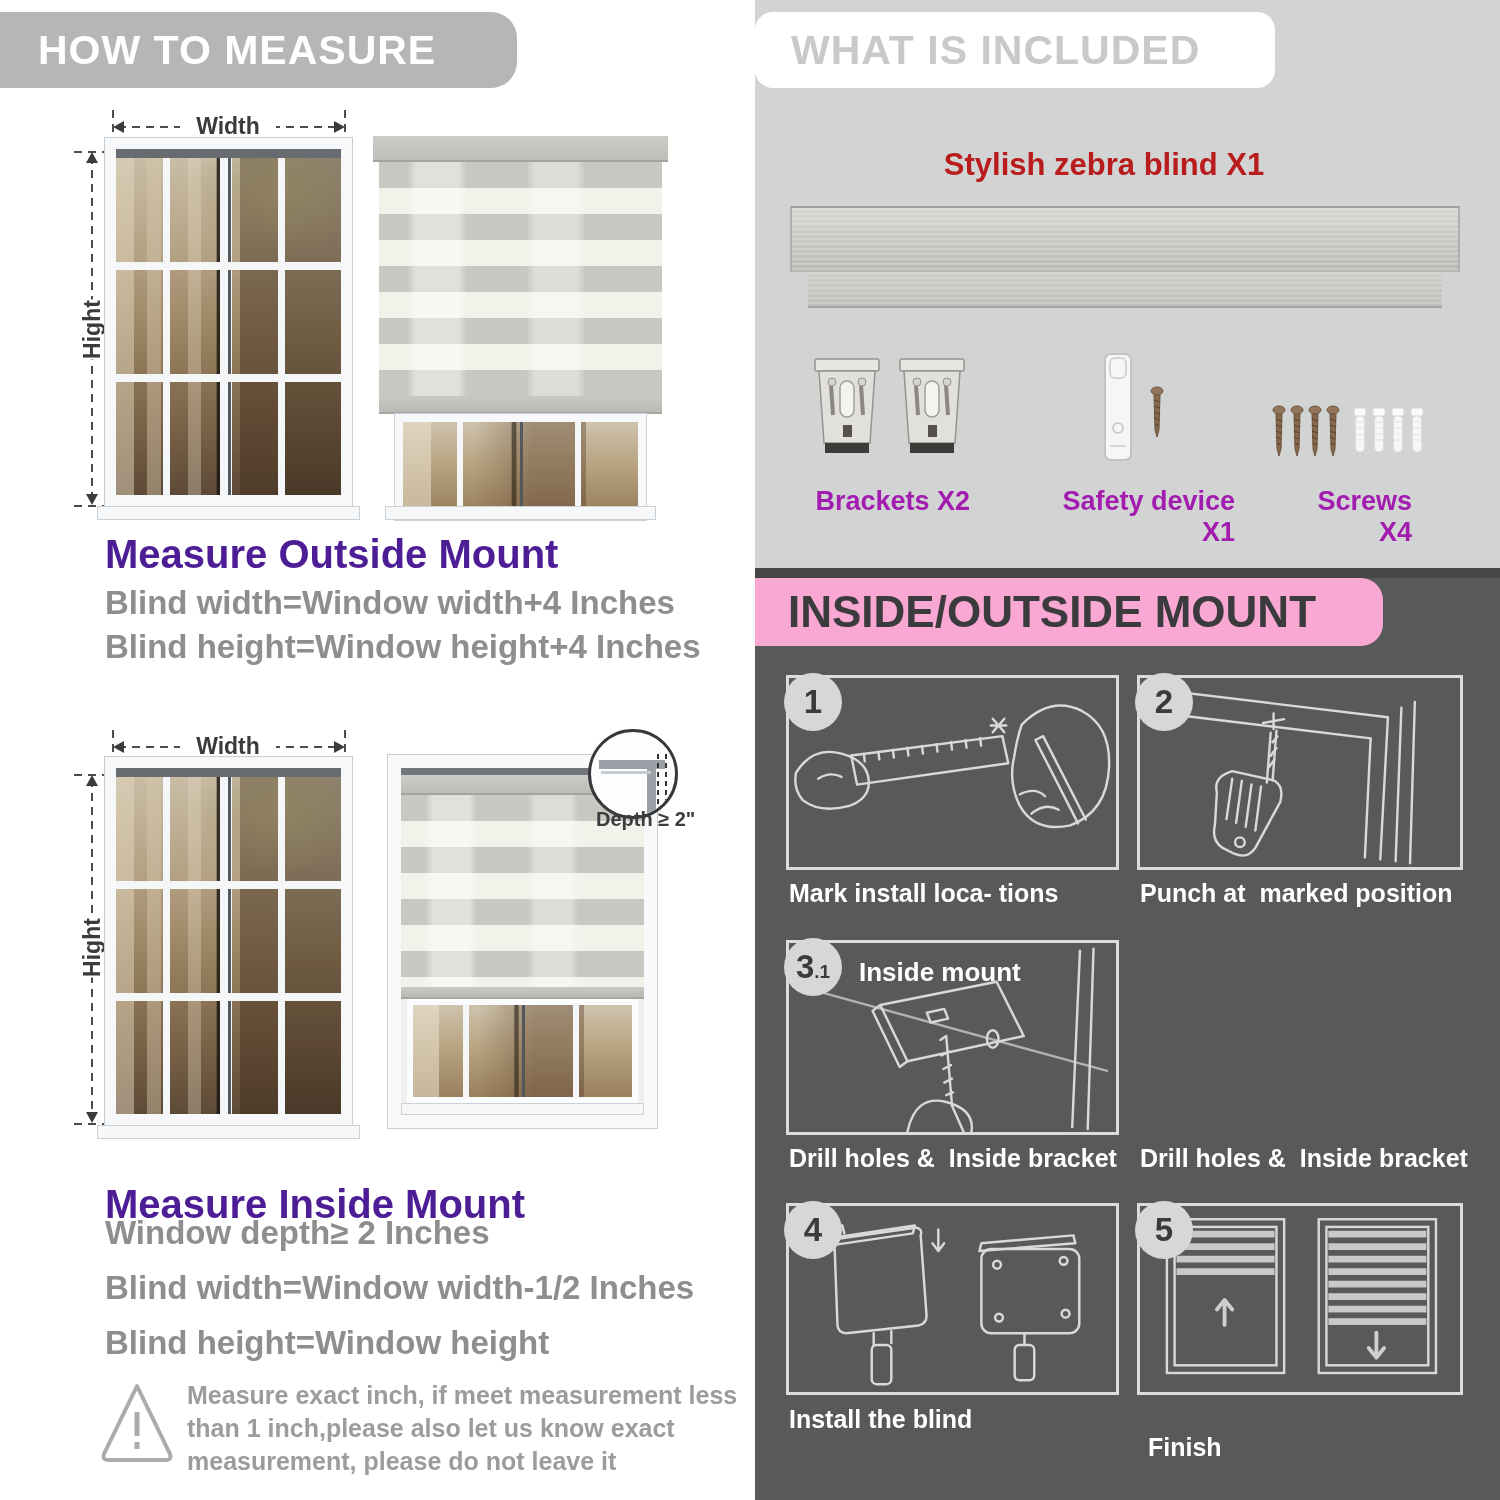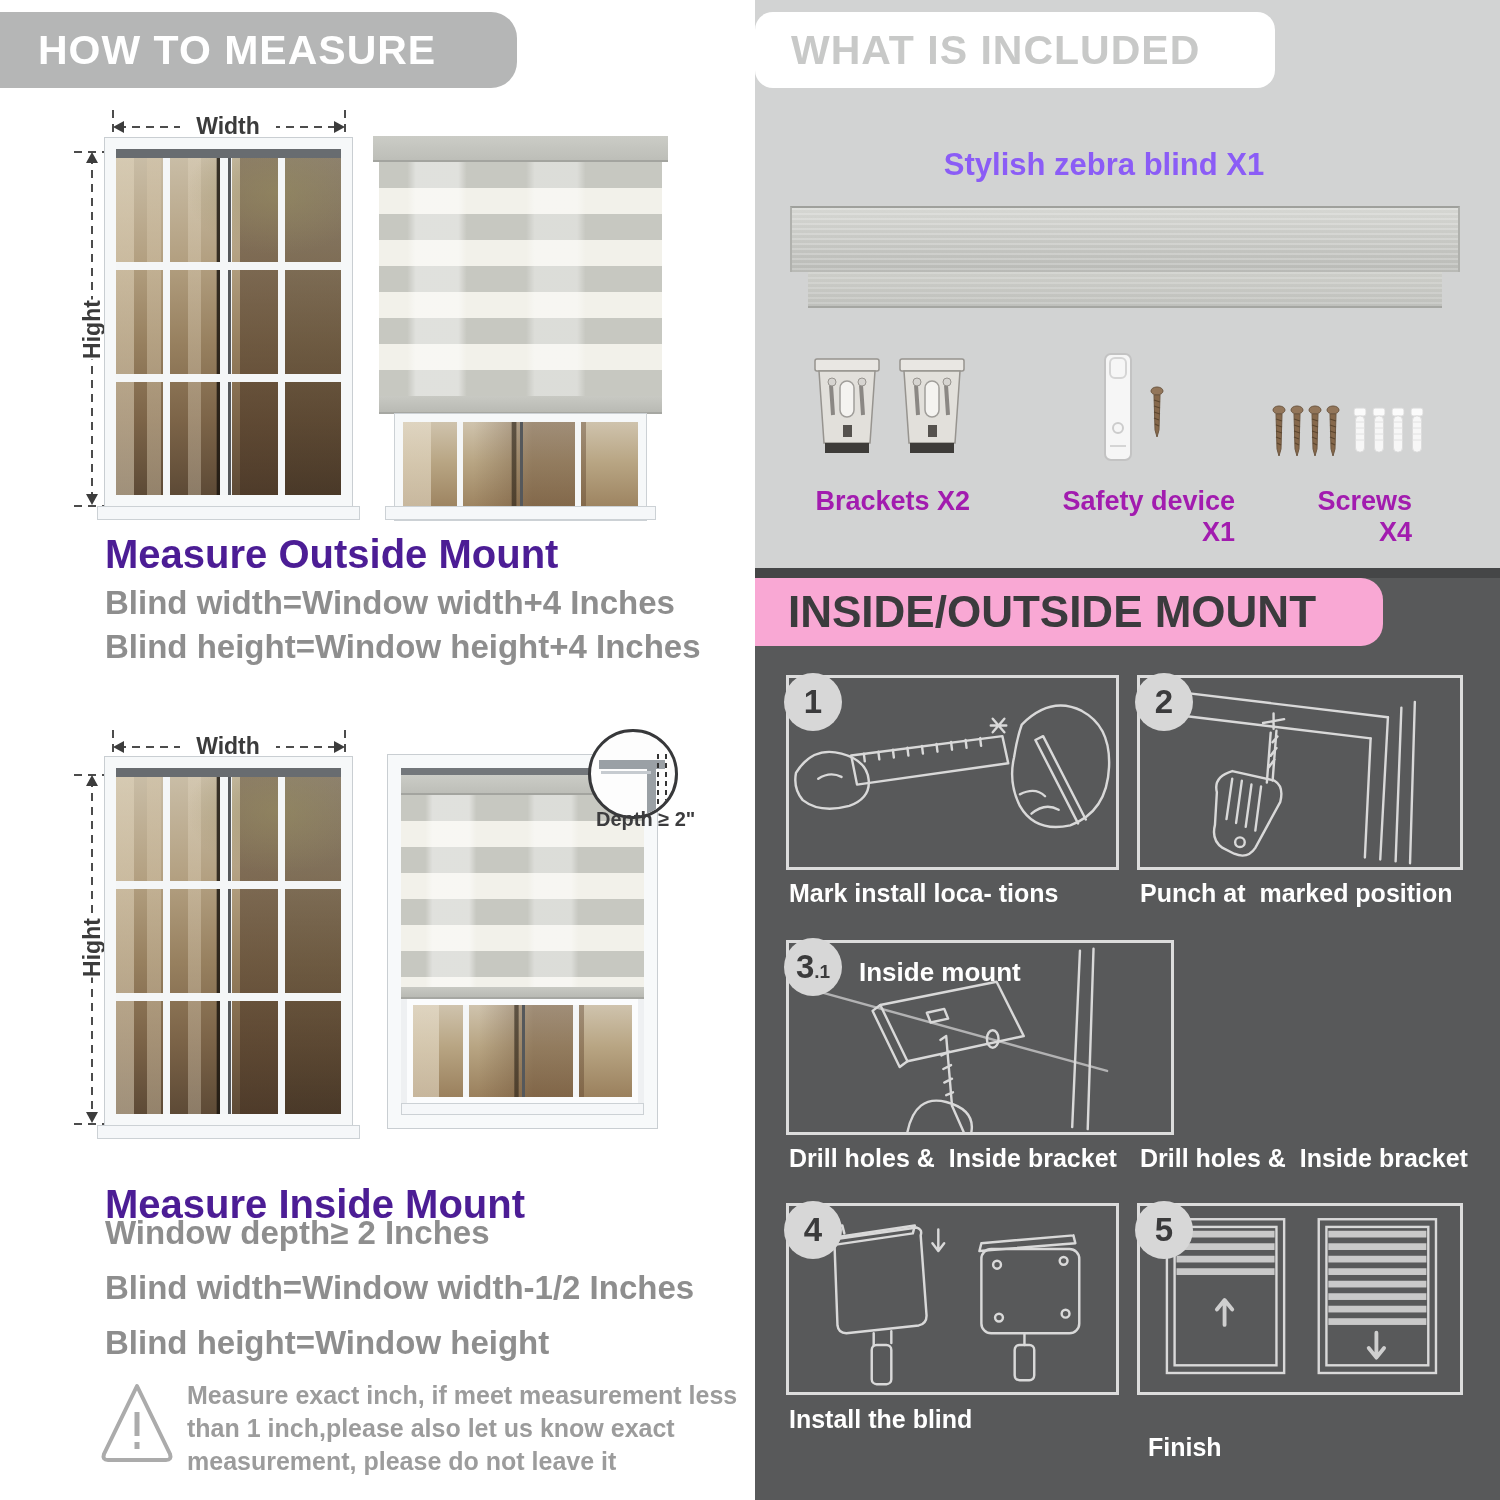--- a/index.html
+++ b/index.html
@@ -17,21 +17,21 @@
 
   
   .panel-top{left:755px;top:0;width:745px;height:568px;background:#d2d3d3;}
   .panel-dark{left:755px;top:568px;width:745px;height:932px;background:#58595a;}
   .dark-strip{left:755px;top:568px;width:745px;height:10px;background:#454647;}
 
   
   .mtitle{font-size:40px;color:#4c1d95;}
   .mline{font-size:33px;color:#8e8e8e;}
   .hw-label{font-size:27px;color:#a21caf;text-align:right;}
-  .blind-label{left:755px;top:147px;width:698px;text-align:center;font-size:31px;color:#8b5cf6;}
+  .blind-label{left:755px;top:147px;width:698px;text-align:center;font-size:31px;color:#b91c1c;}
   .warn-line{font-size:25px;color:#9c9c9c;line-height:33px;}
   .cap{font-size:25px;color:#ffffff;white-space:pre;}
   .dim-label{font-size:23px;color:#3b3b3b;background:#fff;text-align:center;}
   .depth-label{font-size:20px;color:#3c3c3e;}
 
   
   .dash-h{height:2px;background:repeating-linear-gradient(90deg,#4c4c4c 0 8px,transparent 8px 14px);}
   .dash-v{width:2px;background:repeating-linear-gradient(180deg,#4c4c4c 0 8px,transparent 8px 14px);}
   .arr{width:0;height:0;}
   .arr-l{border-top:6px solid transparent;border-bottom:6px solid transparent;border-right:11px solid #3c3c3c;}
@@ -325,21 +325,21 @@
         <path d="M128 46 L150 42 M139 36 L139 52"></path>
         <path d="M80 118 Q76 102 96 96 L140 106 Q150 112 146 128 L120 176 Q112 188 98 182 L86 176 Q74 168 78 152 Z"></path>
         <path d="M96 104 L90 146 M106 106 L100 150 M116 110 L110 154 M126 112 L120 158"></path>
         <circle cx="104" cy="170" r="5"></circle>
       </g>
     </svg>
     <div class="badge"><span>2</span><span class="sub"></span></div>
   </div>
   <div class="abs cap" style="left:1140px;top:879px;">Punch at  marked position</div>
 
-  <div class="abs step" style="left:786px;top:940px;width:388px;height:195px;">
+  <div class="abs step" style="left:786px;top:940px;width:333px;height:195px;">
     <svg width="327" height="189" viewBox="0 0 333 195">
       <g stroke="#d9d9d9" stroke-width="2.5" fill="none" stroke-linecap="round" stroke-linejoin="round">
         <path d="M6 44 L326 132" opacity="0.7"></path>
         <path d="M298 8 L290 190 M312 6 L306 192"></path>
         <path d="M92 64 L212 40 L240 96 L120 122 Z"></path>
         <path d="M92 64 L84 70 L112 128 L120 122"></path>
         <path d="M140 72 L158 68 L162 78 L144 82 Z"></path>
         <ellipse cx="208" cy="99" rx="6" ry="9"></ellipse>
         <path d="M160 96 L166 168 M160 96 L154 100 M163 112 L155 116 M165 126 L157 130 M166 140 L158 144 M167 154 L160 157"></path>
         <path d="M120 195 Q128 156 160 164 Q190 172 186 195"></path>

